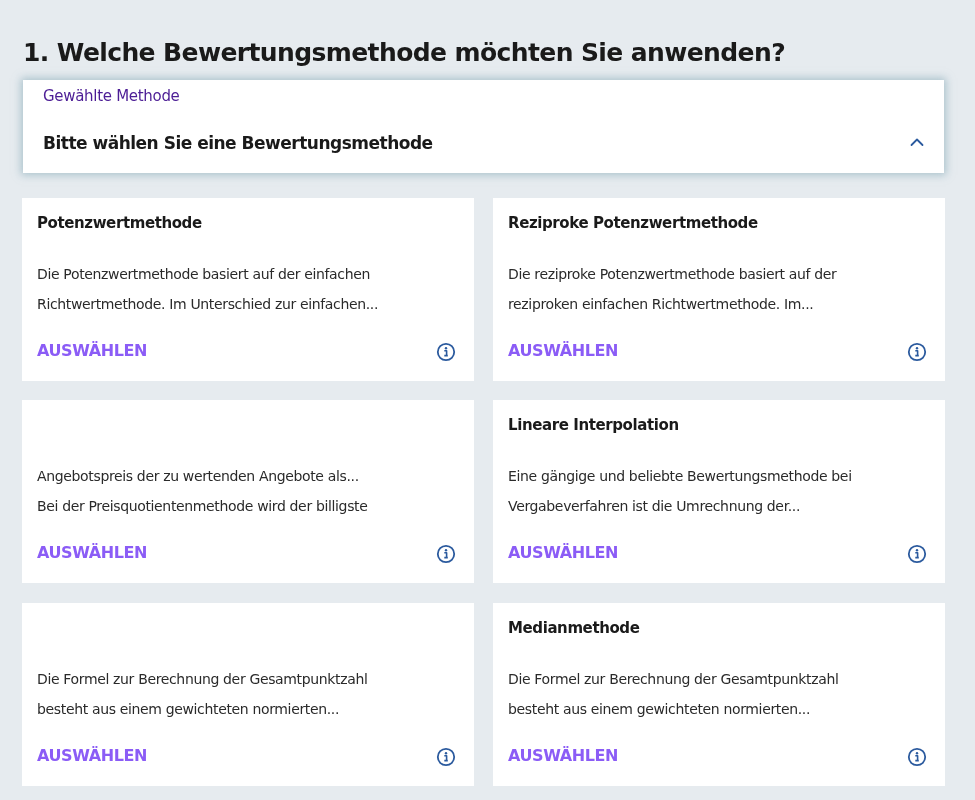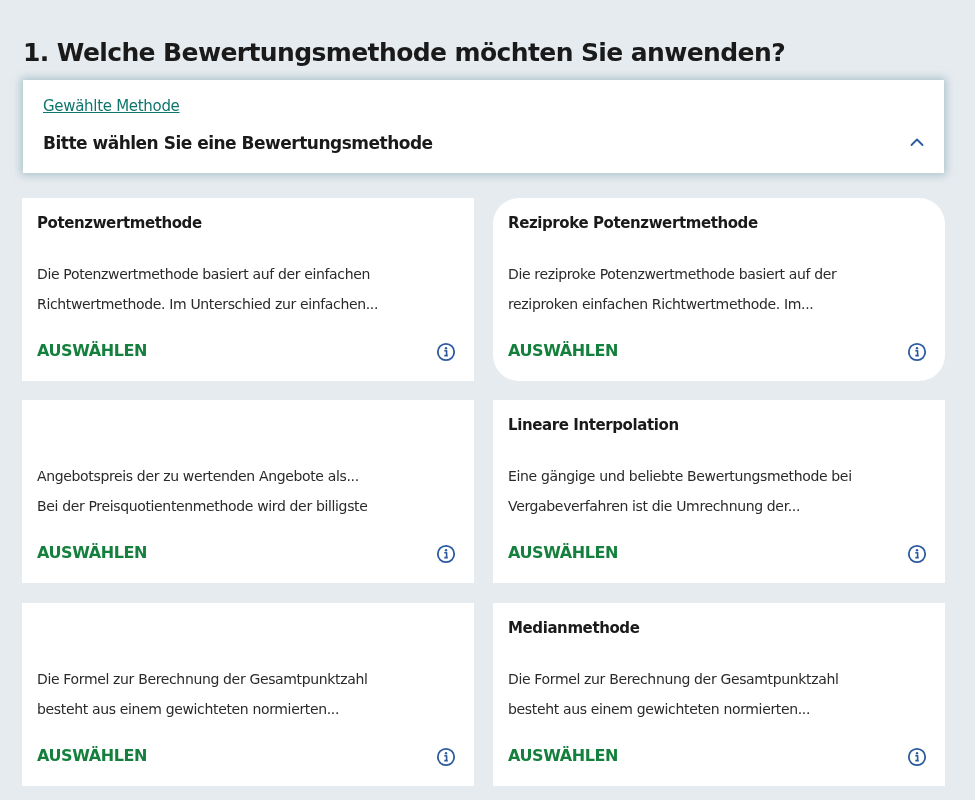--- a/index.html
+++ b/index.html
@@ -15,22 +15,22 @@
       font-size: 25px; font-weight: bold; letter-spacing: -0.6px;
       color: #1a1a1a; white-space: nowrap; margin-top: 26px;
     }
     .select-box {
       position: absolute; left: 23px; top: 80px; width: 921px; height: 93px;
       background: #ffffff;
       box-shadow: 0 0 8px 2px rgba(120, 160, 175, 0.55);
       cursor: pointer;
     }
     .select-label {
-      position: absolute; left: 20px; top: 17px;
-      font-size: 15px; color: #0f766e; letter-spacing: -0.3px; text-decoration: underline;
+      position: absolute; left: 20px; top: 7px;
+      font-size: 15px; color: #4c1d95; letter-spacing: -0.3px;
     }
     .select-value {
       position: absolute; left: 20px; top: 53px;
       font-size: 17px; font-weight: bold; letter-spacing: -0.5px; color: #1a1a1a;
     }
     .chevron {
       position: absolute; right: 20px; top: 57px; width: 14px; height: 10px;
     }
     .card {
       position: absolute; width: 452px; height: 183px; background: #ffffff;
@@ -40,21 +40,21 @@
       font-size: 15px; font-weight: bold; letter-spacing: -0.4px; color: #1a1a1a;
       white-space: nowrap;
     }
     .card-desc {
       position: absolute; left: 15px; top: 61px; width: 420px;
       font-size: 14px; line-height: 30px; color: #2a2a2a; letter-spacing: -0.35px;
     }
     .card-desc span { display: block; white-space: nowrap; }
     .select-btn {
       position: absolute; left: 15px; top: 143px;
-      font-size: 16px; font-weight: bold; color: #15803d; letter-spacing: -0.4px;
+      font-size: 16px; font-weight: bold; color: #8b5cf6; letter-spacing: -0.4px;
       cursor: pointer; background: none; border: none;
       font-family: "DejaVu Sans", "Liberation Sans", sans-serif;
       text-align: right;
     }
     .info-icon {
       position: absolute; right: 18px; top: 144px; width: 20px; height: 20px; cursor: pointer;
     }
   </style>
 </head>
 <body>
@@ -77,21 +77,21 @@
       <span>Richtwertmethode. Im Unterschied zur einfachen...</span>
     </div>
     <button class="select-btn">AUSWÄHLEN</button>
     <svg class="info-icon" viewBox="0 0 20 20">
       <circle cx="10" cy="10" r="8.2" fill="none" stroke="#2b5a9e" stroke-width="1.8"></circle>
       <circle cx="10" cy="6.2" r="1.2" fill="#2b5a9e"></circle>
       <path d="M8.3 8.8 H10.6 V13.6 H11.8 M8.3 13.6 H11.8" fill="none" stroke="#2b5a9e" stroke-width="1.6" stroke-linejoin="round"></path>
     </svg>
   </div>
 
-  <div class="card" style="left:493px; top:198px;border-radius:26px;">
+  <div class="card" style="left:493px; top:198px;">
     <div class="card-title">Reziproke Potenzwertmethode</div>
     <div class="card-desc">
       <span>Die reziproke Potenzwertmethode basiert auf der</span>
       <span>reziproken einfachen Richtwertmethode. Im...</span>
     </div>
     <button class="select-btn">AUSWÄHLEN</button>
     <svg class="info-icon" viewBox="0 0 20 20">
       <circle cx="10" cy="10" r="8.2" fill="none" stroke="#2b5a9e" stroke-width="1.8"></circle>
       <circle cx="10" cy="6.2" r="1.2" fill="#2b5a9e"></circle>
       <path d="M8.3 8.8 H10.6 V13.6 H11.8 M8.3 13.6 H11.8" fill="none" stroke="#2b5a9e" stroke-width="1.6" stroke-linejoin="round"></path>

